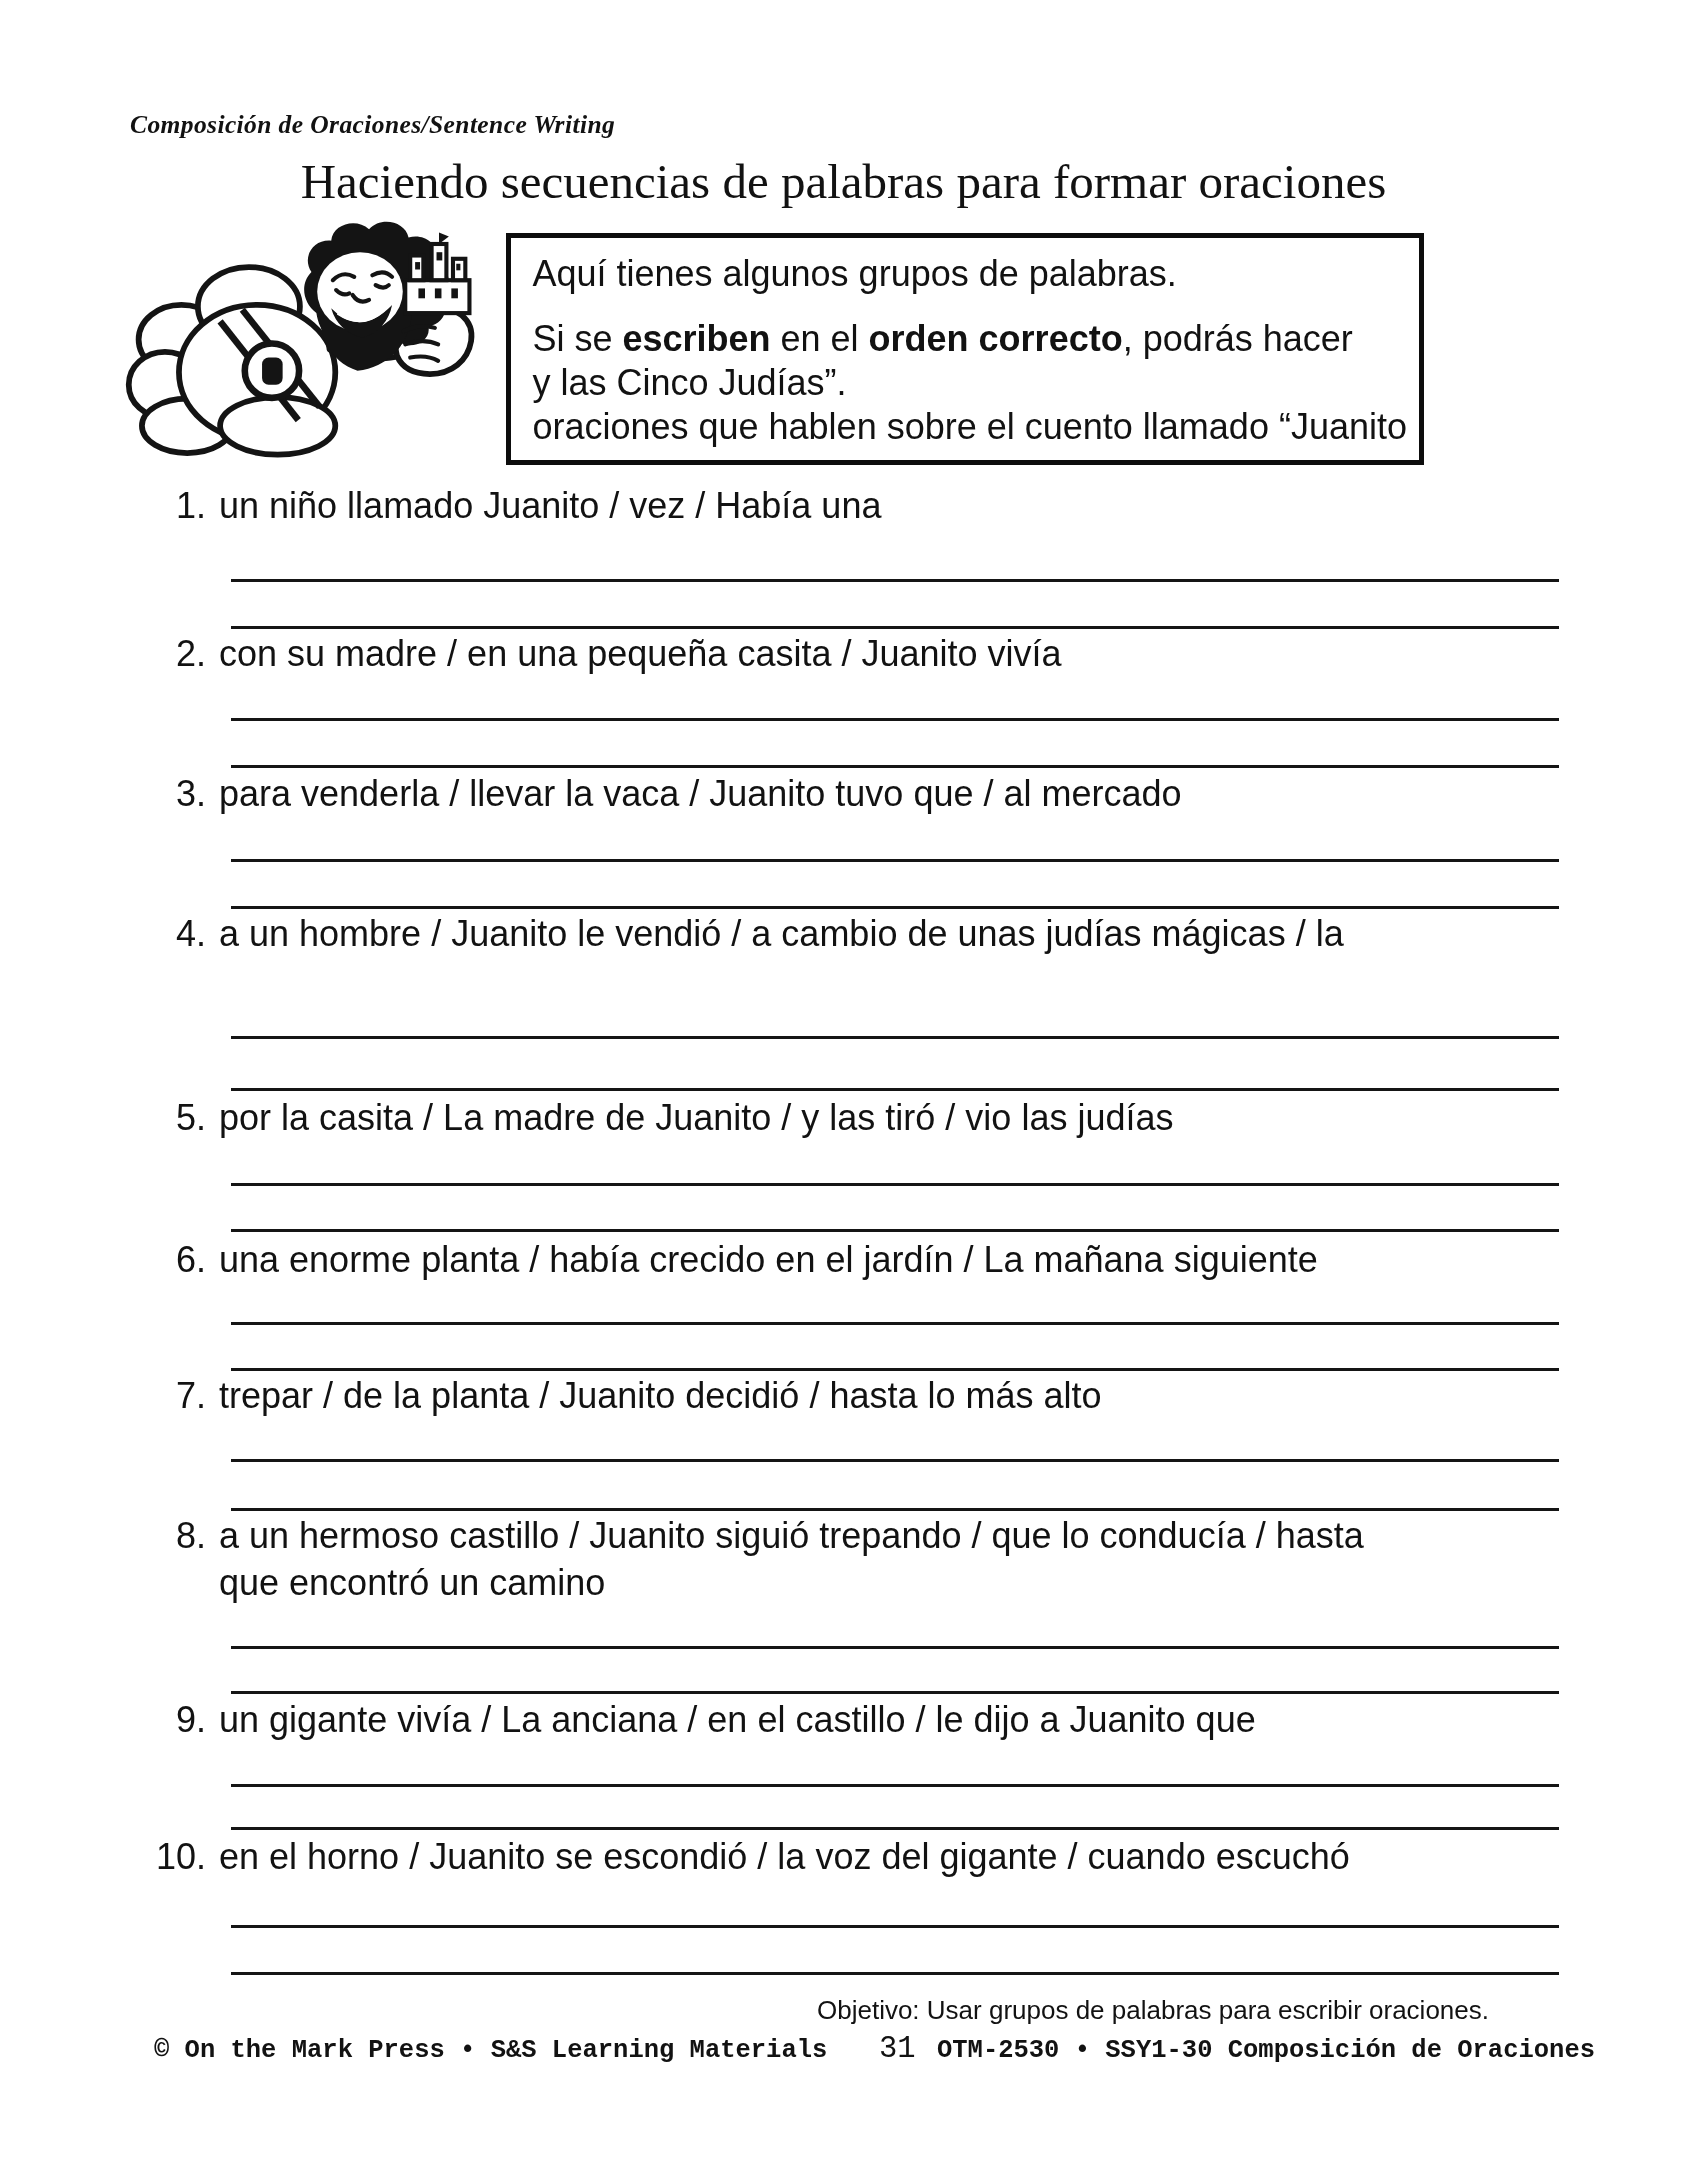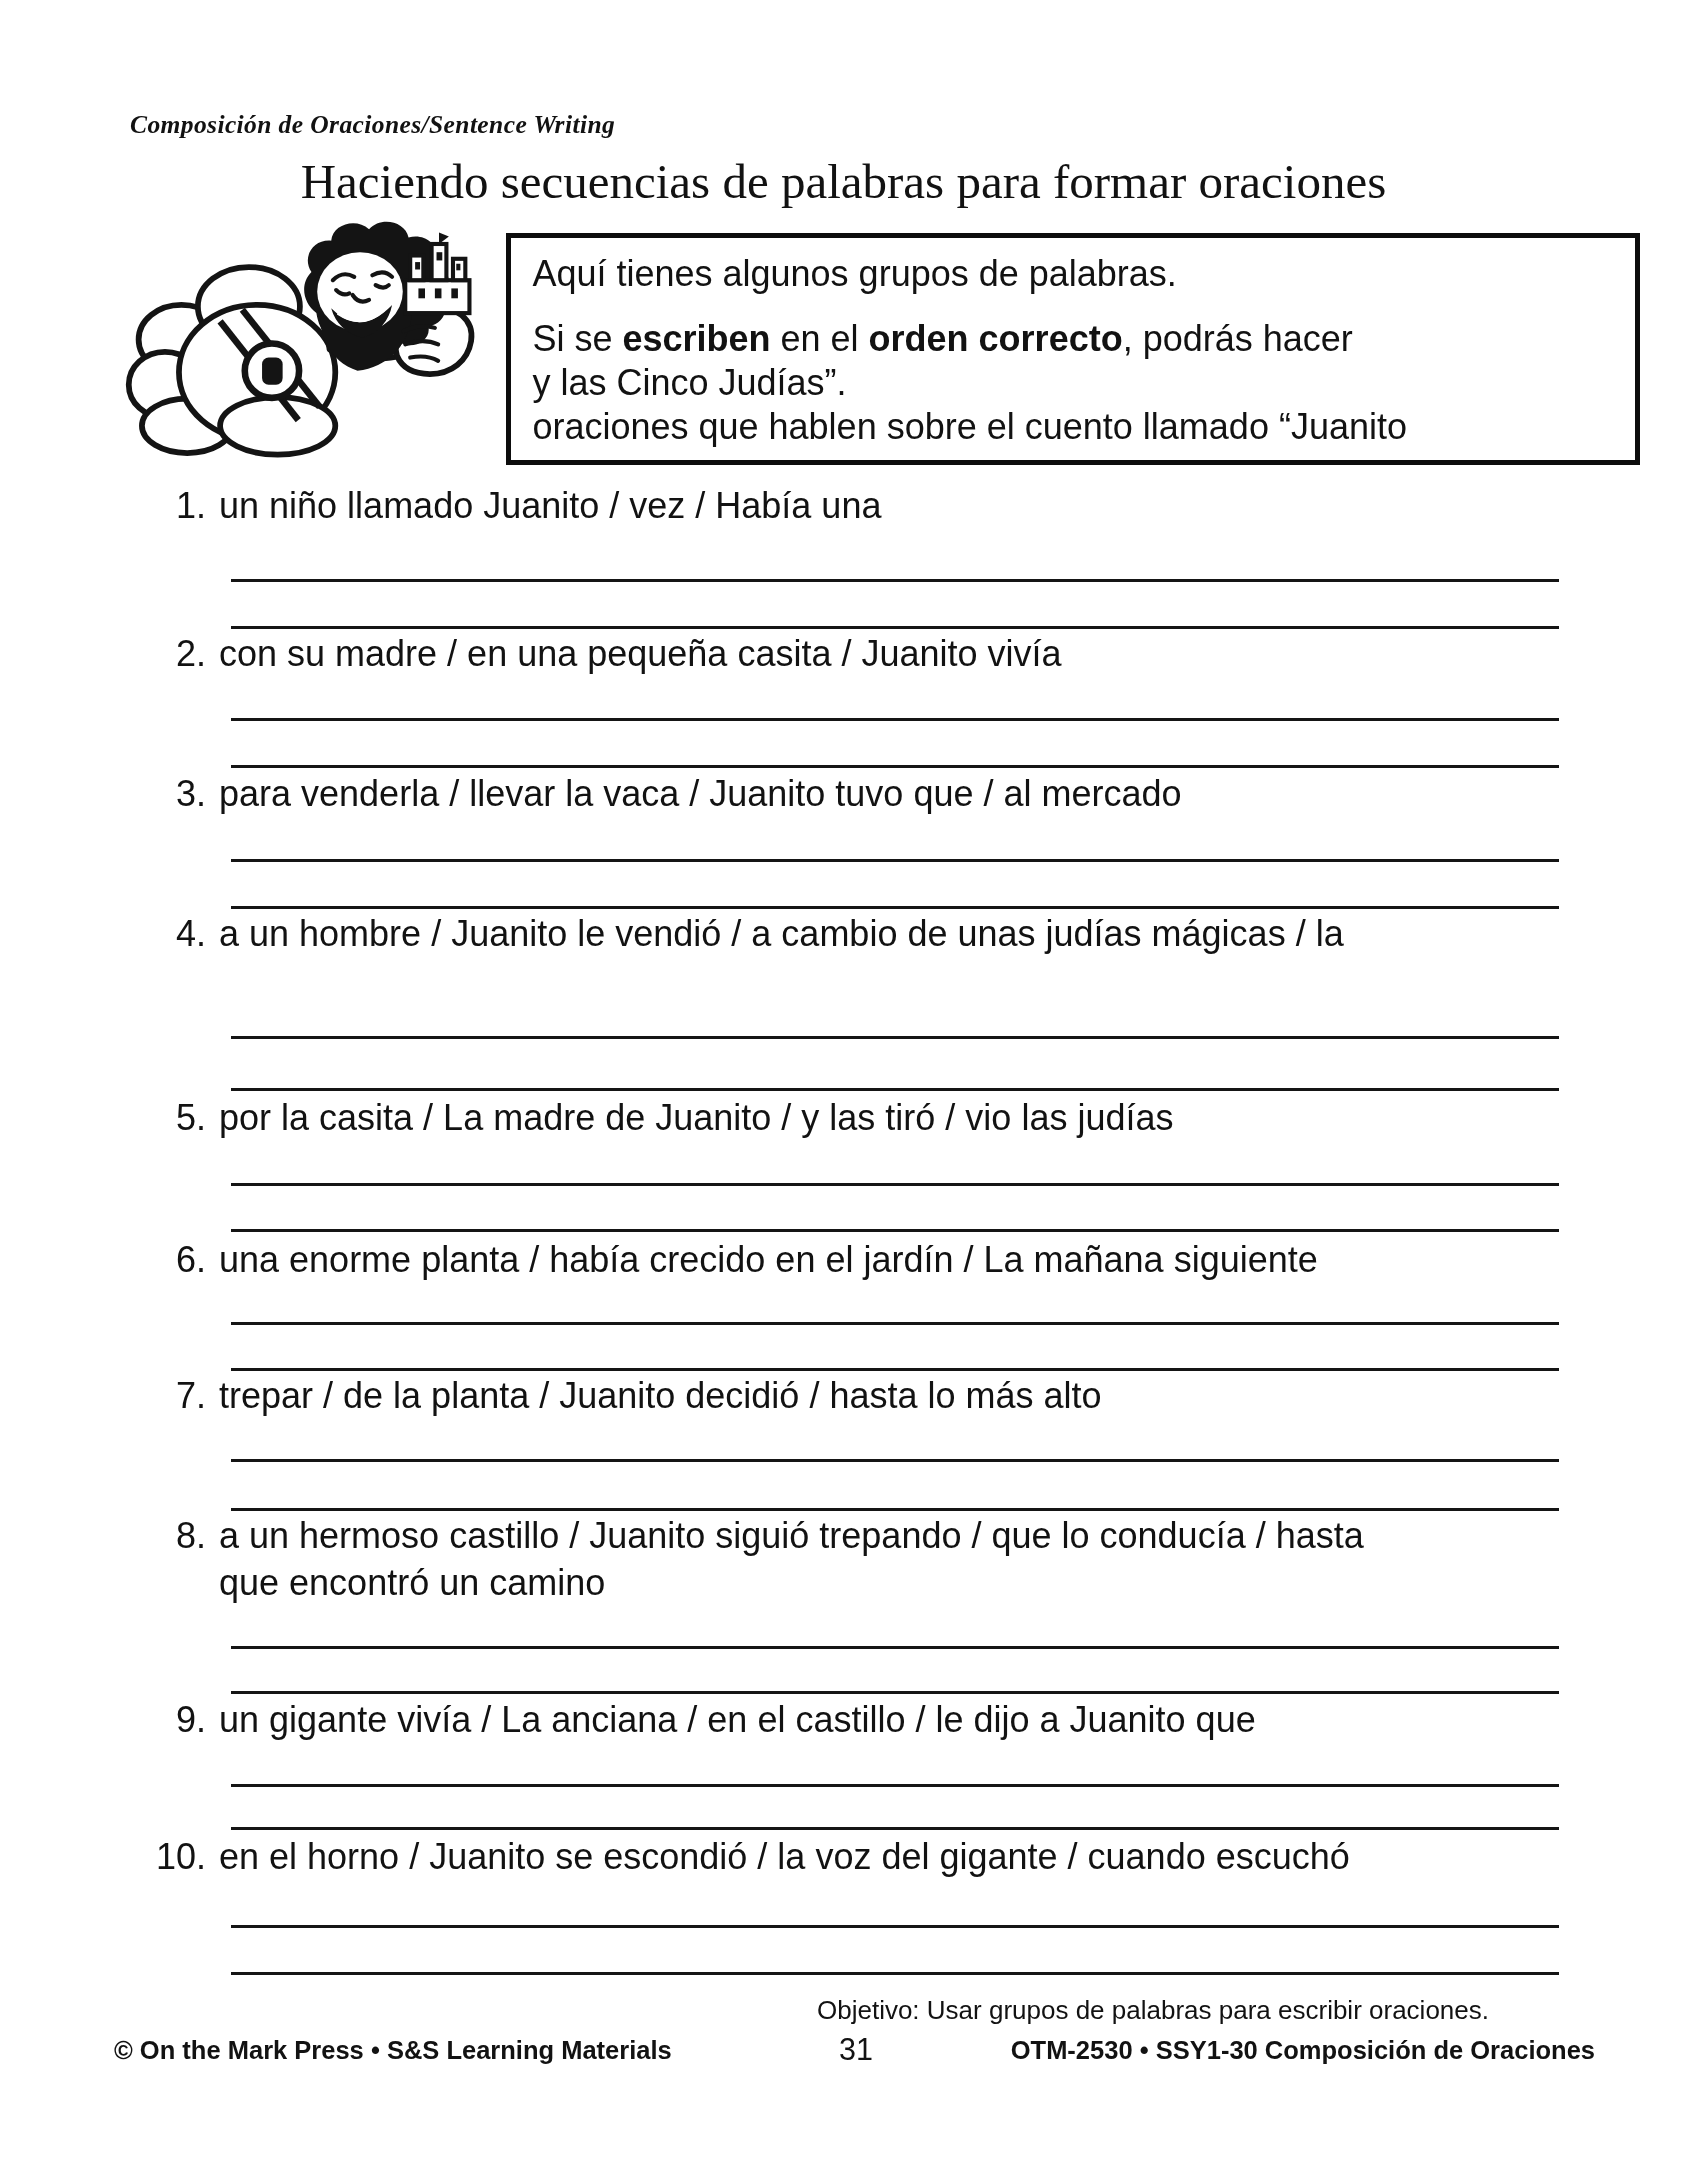--- a/index.html
+++ b/index.html
@@ -14,38 +14,38 @@
     font-size:25.5px;letter-spacing:0.4px;white-space:nowrap;
   }
   .title{
     position:absolute;left:0;top:153px;width:1687px;margin:0;
     text-align:center;font-size:49px;font-weight:400;letter-spacing:0px;
     white-space:nowrap;
     font-family:Liberation Serif, serif;
   }
   .giant{position:absolute;left:125px;top:216px;width:363px;height:251px;}
   .intro-box{
-    position:absolute;left:506px;top:233px;width:1134px;height:232px;
+    position:absolute;left:506px;top:233px;width:918px;height:232px;
     border:5px solid #0d0d0d;box-sizing:border-box;padding:14px 16.5px 0 21.4px;
   }
   .intro-box p{margin:0;font-size:36px;line-height:44px;white-space:nowrap;}
   .intro-box p.pgap{margin-top:20.6px;}
   .item{position:absolute;left:0;width:1687px;font-size:36px;line-height:47px;}
   .item .num{position:absolute;left:124px;top:0;width:82px;text-align:right;}
   .item .itext{position:absolute;left:219px;top:0;width:1401px;white-space:nowrap;}
   .bline{
     position:absolute;left:231px;width:1328px;height:0;
     border-top:3.3px solid #151515;
   }
   .objective{
     position:absolute;top:1995px;right:198px;font-size:26px;white-space:nowrap;margin-left:8px;
   }
   .foot{
-    position:absolute;font-family:Liberation Sans, sans-serif;font-weight:bold;
-    font-size:25.5px;white-space:nowrap;
+    position:absolute;font-family:Liberation Mono, monospace;font-weight:bold;
+    font-size:25.5px;white-space:nowrap;margin-left:40px;
   }
   .foot-left{top:2036px;left:114px;}
   .foot-center{top:2032px;left:839px;font-weight:normal;font-size:30.5px;}
   .foot-right{top:2036px;right:92px;}
 </style>
 </head>
 <body>
 
 <div class="sheet">
 

